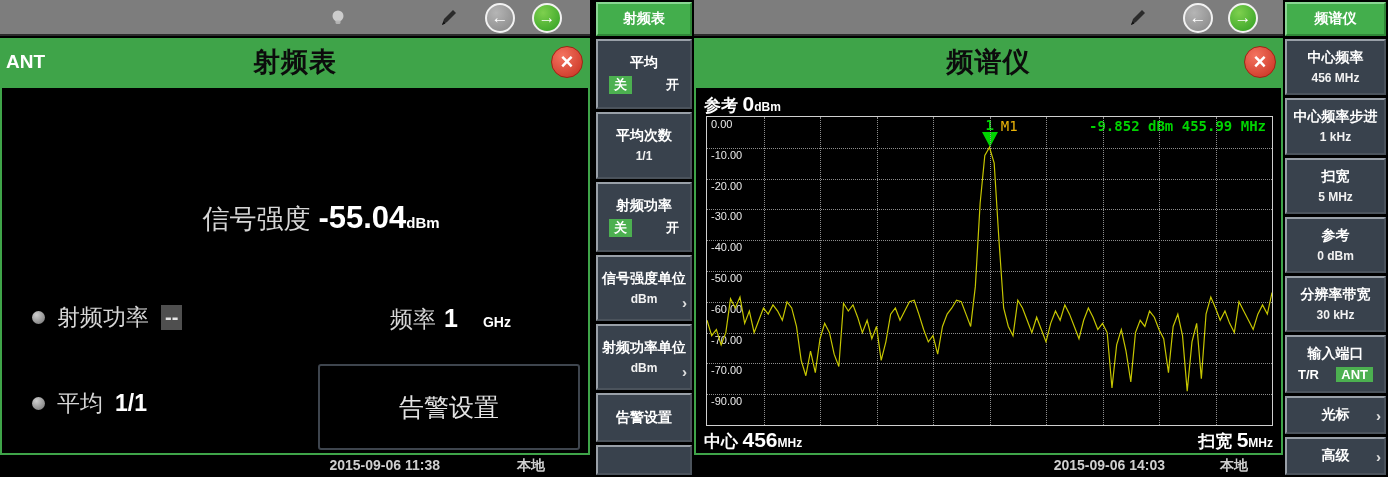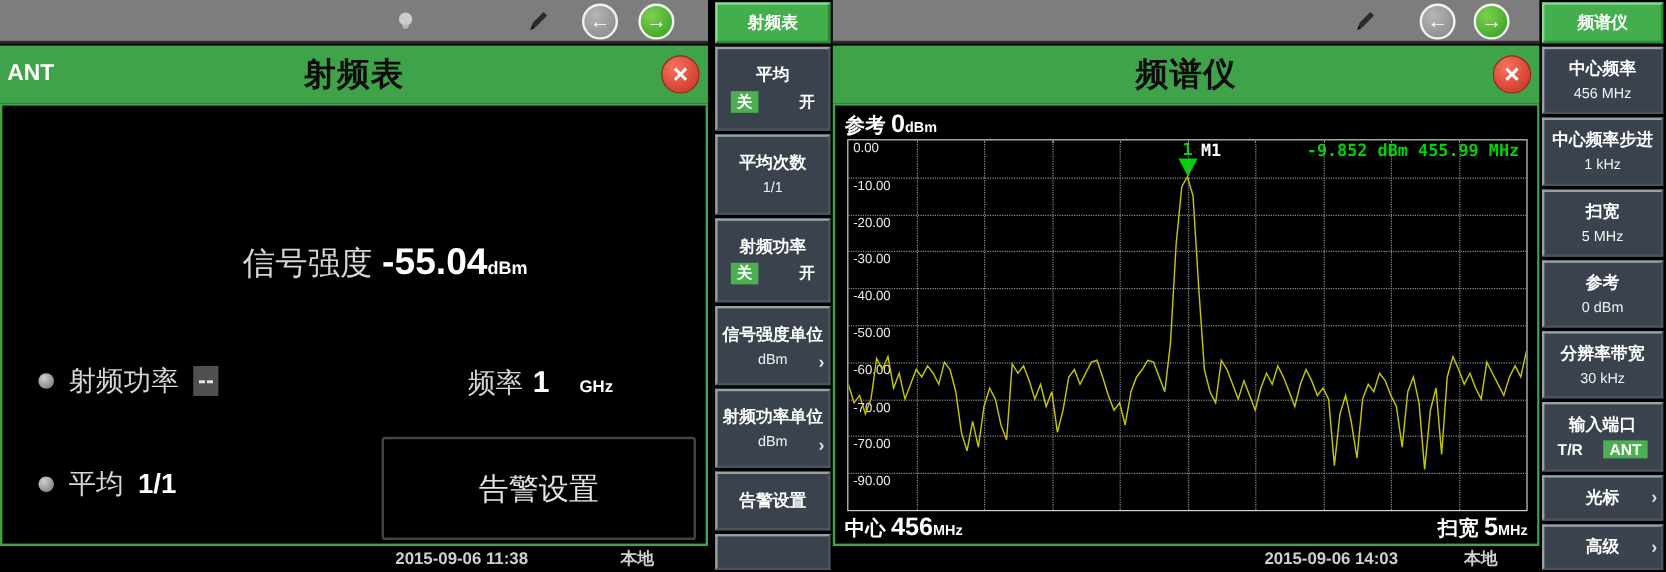--- a/index.html
+++ b/index.html
@@ -58,32 +58,32 @@
   .spec-row .big { font-size:21px; font-weight:bold; }
   .spec-row .unit { font-size:12px; font-weight:bold; }
 
   .plot { position:absolute; left:10px; top:28px; width:567px; height:310px; border:1px solid #cfcfcf; background:#000; overflow:hidden; }
   .gv { position:absolute; top:0; bottom:0; width:0; border-left:1px dotted #8d8d8d; }
   .gh { position:absolute; left:0; right:0; height:0; border-top:1px dotted #8d8d8d; }
   .ytick { position:absolute; left:4px; font-size:11px; color:#eaeaea; transform:translateY(1px); }
   .trace { position:absolute; left:0; top:0; width:100%; height:100%; }
   .marker-num { position:absolute; left:calc(50% - 4px); top:0; color:#00d400; font-family:"DejaVu Sans Mono",monospace; font-size:14px; font-weight:bold; }
   .marker-tri { position:absolute; left:calc(50% - 8px); top:15px; width:0; height:0; border-left:8px solid transparent; border-right:8px solid transparent; border-top:15px solid #00d400; }
-  .marker-name { position:absolute; left:52%; top:1px; color:#ffffff; font-family:"DejaVu Sans Mono",monospace; font-size:14px; font-weight:bold; }
+  .marker-name { position:absolute; left:52%; top:1px; color:#eab308; font-family:"DejaVu Sans Mono",monospace; font-size:14px; font-weight:normal; }
   .marker-readout { position:absolute; right:6px; top:1px; color:#00d400; font-family:"DejaVu Sans Mono",monospace; font-size:14px; font-weight:bold; }
 
   
   .menu-col { position:absolute; top:0; height:477px; background:#000; display:flex; flex-direction:column; gap:3px; padding:2px; }
   .menu-col-left  { left:594px; width:100px; }
   .menu-col-right { left:1283px; width:105px; }
   .menu-btn { flex:1 1 auto; background:#39424d; border:2px solid; border-color:#99a0a8 #4b535c #4b535c #99a0a8; color:#fff; display:flex; flex-direction:column; align-items:center; justify-content:center; position:relative; cursor:pointer; }
   .menu-btn.first { flex:0 0 34px; }
   .menu-btn.active { background:#43ae4c; border-color:#8ad693 #2f8737 #2f8737 #8ad693; }
   .menu-label { font-size:14px; font-weight:bold; white-space:nowrap; }
-  .menu-value { font-size:12px; font-weight:normal; color:#f2f2f2; margin-top:4px; }
+  .menu-value { font-size:12px; font-weight:bold; color:#f2f2f2; margin-top:4px; }
   .toggle-row { display:flex; justify-content:space-between; align-items:center; width:100%; padding:0 11px; margin-top:4px; font-size:13px; font-weight:bold; }
   .opt-box { background:#4cb050; padding:0 5px; }
   .arrow-glyph { position:absolute; right:3px; bottom:8px; font-size:15px; font-weight:bold; color:#e0e0e0; }
 
   
   .icon-pen { position:absolute; top:8px; width:20px; height:20px; }
   .icon-blob { position:absolute; top:8px; width:16px; height:20px; }
 </style>
 </head>
 <body>

